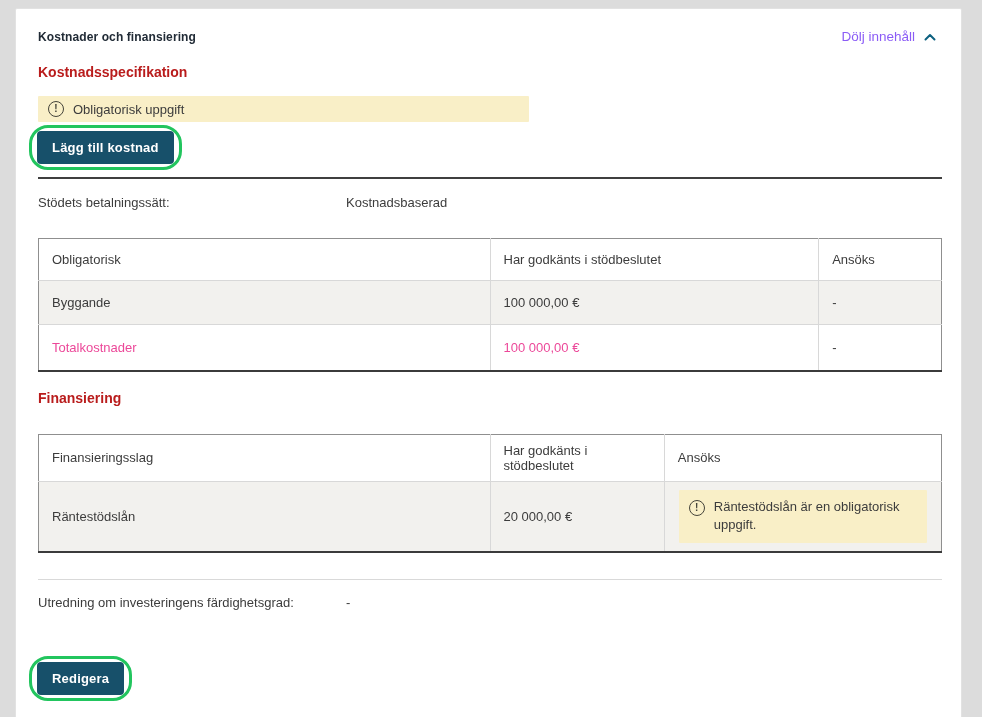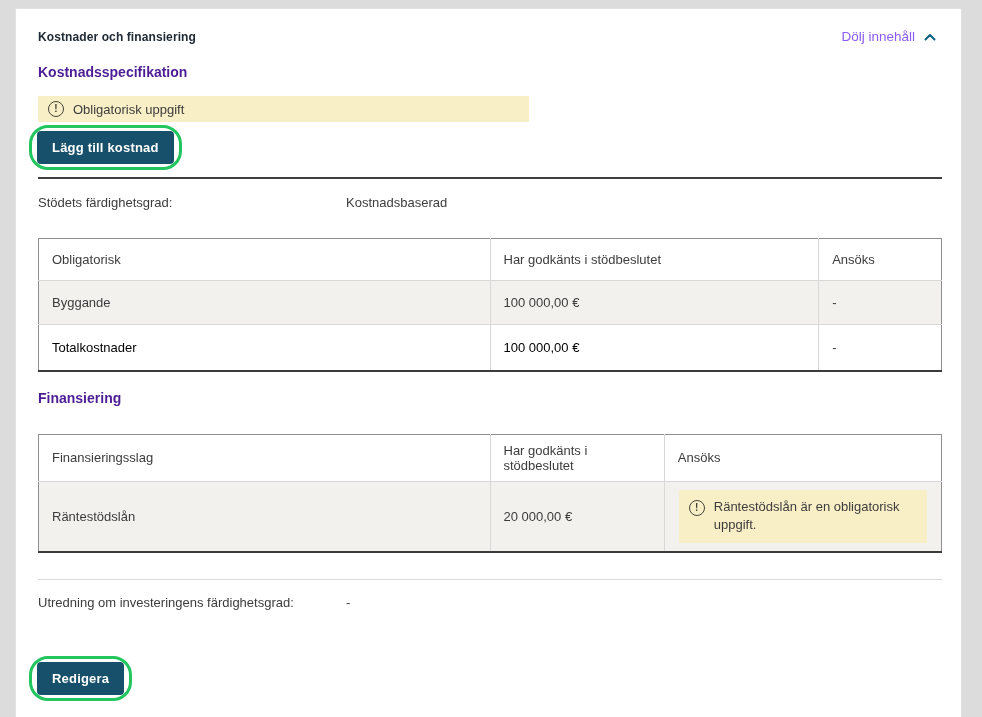--- a/index.html
+++ b/index.html
@@ -45,21 +45,21 @@
     color: #8b5cf6;
     cursor: pointer;
     text-decoration: none;
     background: none;
     border: none;
     font-family: inherit;
   }
   .subheading {
     font-size: 14px;
     font-weight: bold;
-    color: #4c1d95;
+    color: #b91c1c;
     margin-top: 19px;
   }
   
   .warn-banner {
     margin-top: 16px;
     width: 491px;
     box-sizing: border-box;
     background: #f9efc7;
     display: flex;
     align-items: center;
@@ -149,21 +149,21 @@
   table.data-table th:first-child, table.data-table td:first-child { border-left: none; }
   table.data-table thead tr { height: 42px; background: #ffffff; }
   table.data-table thead tr.tall { height: 47px; }
   table.data-table tbody tr { border-top: 1px solid #d8d8d8; }
   tr.row-gray { background: #f2f1ee; }
   tr.row-white { background: #ffffff; }
   .cell-num { text-align: right; }
   .t1-num { padding-right: 150px !important; }
   .t2-num { padding-right: 20px !important; }
   .cell-dash { text-align: right; padding-right: 24px !important; }
-  .total-text { color: #000000; font-weight: bold; margin-left: 40px; }
+  .total-text { color: #ec4899; font-weight: bold; margin-left: 40px; }
   #costs-table tbody tr.row-gray { height: 44px; }
   #costs-table tbody tr.row-white { height: 46px; }
   #financing-table tbody tr { height: 58px; }
   .cell-warning { padding: 8px 14px !important; }
   .cell-warn-box {
     background: #f9efc7;
     display: flex;
     align-items: flex-start;
     gap: 9px;
     padding: 8px 10px;
@@ -201,21 +201,21 @@
 
   <div>
     <span class="annotation-ring ring-add">
       <button class="btn">Lägg till kostnad</button>
     </span>
   </div>
 
   <hr class="divider-dark">
 
   <div class="kv-row">
-    <span class="kv-label">Stödets färdighetsgrad:</span>
+    <span class="kv-label">Stödets betalningssätt:</span>
     <span class="kv-value">Kostnadsbaserad</span>
   </div>
 
 
   <table class="data-table" id="costs-table">
     <colgroup>
         <col style="width:50%">
         <col style="width:36.4%">
         <col style="width:13.6%">
       </colgroup>

